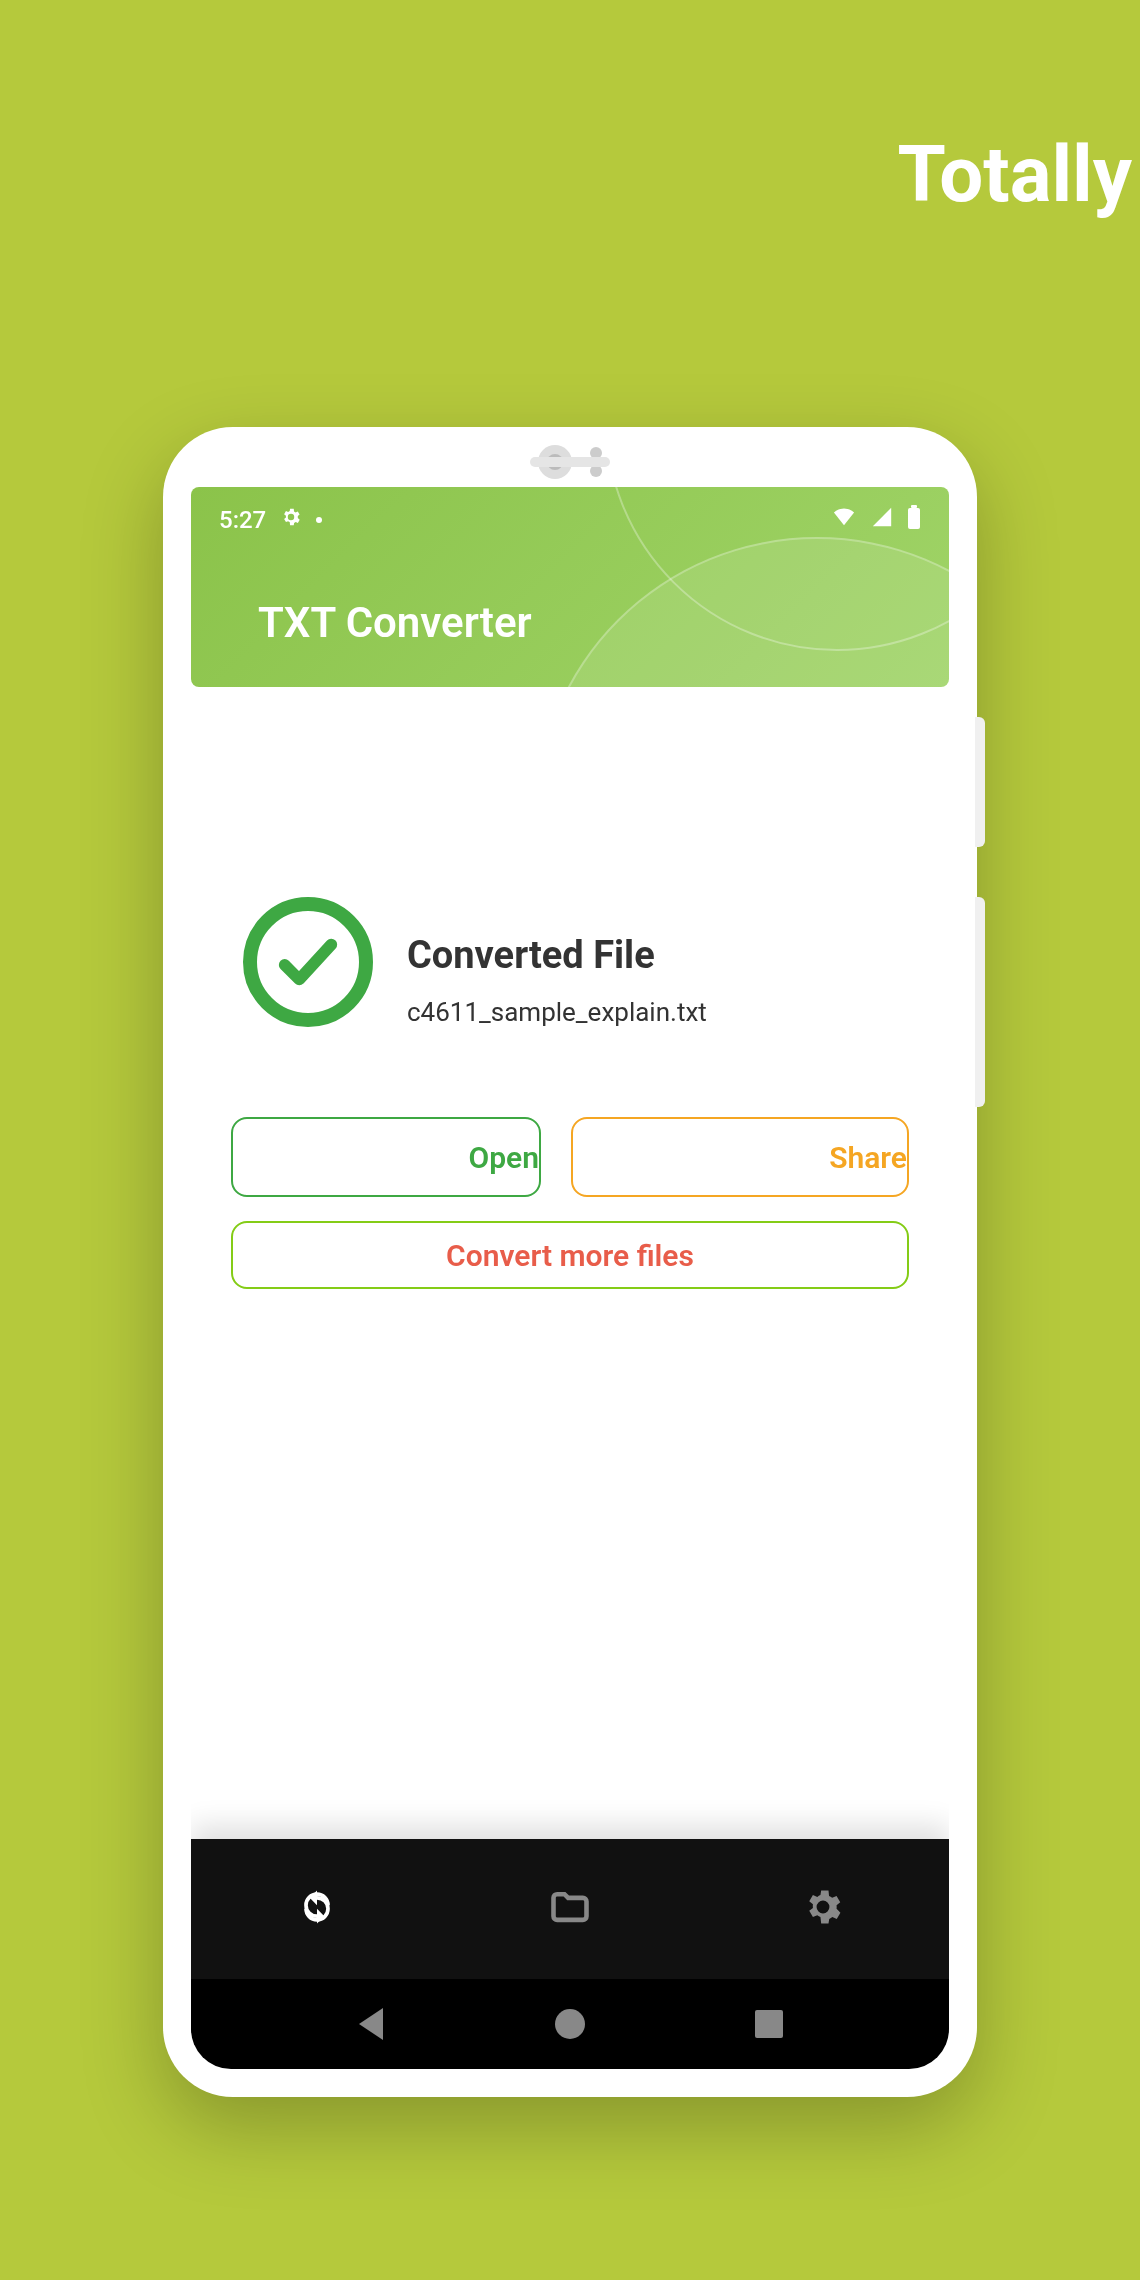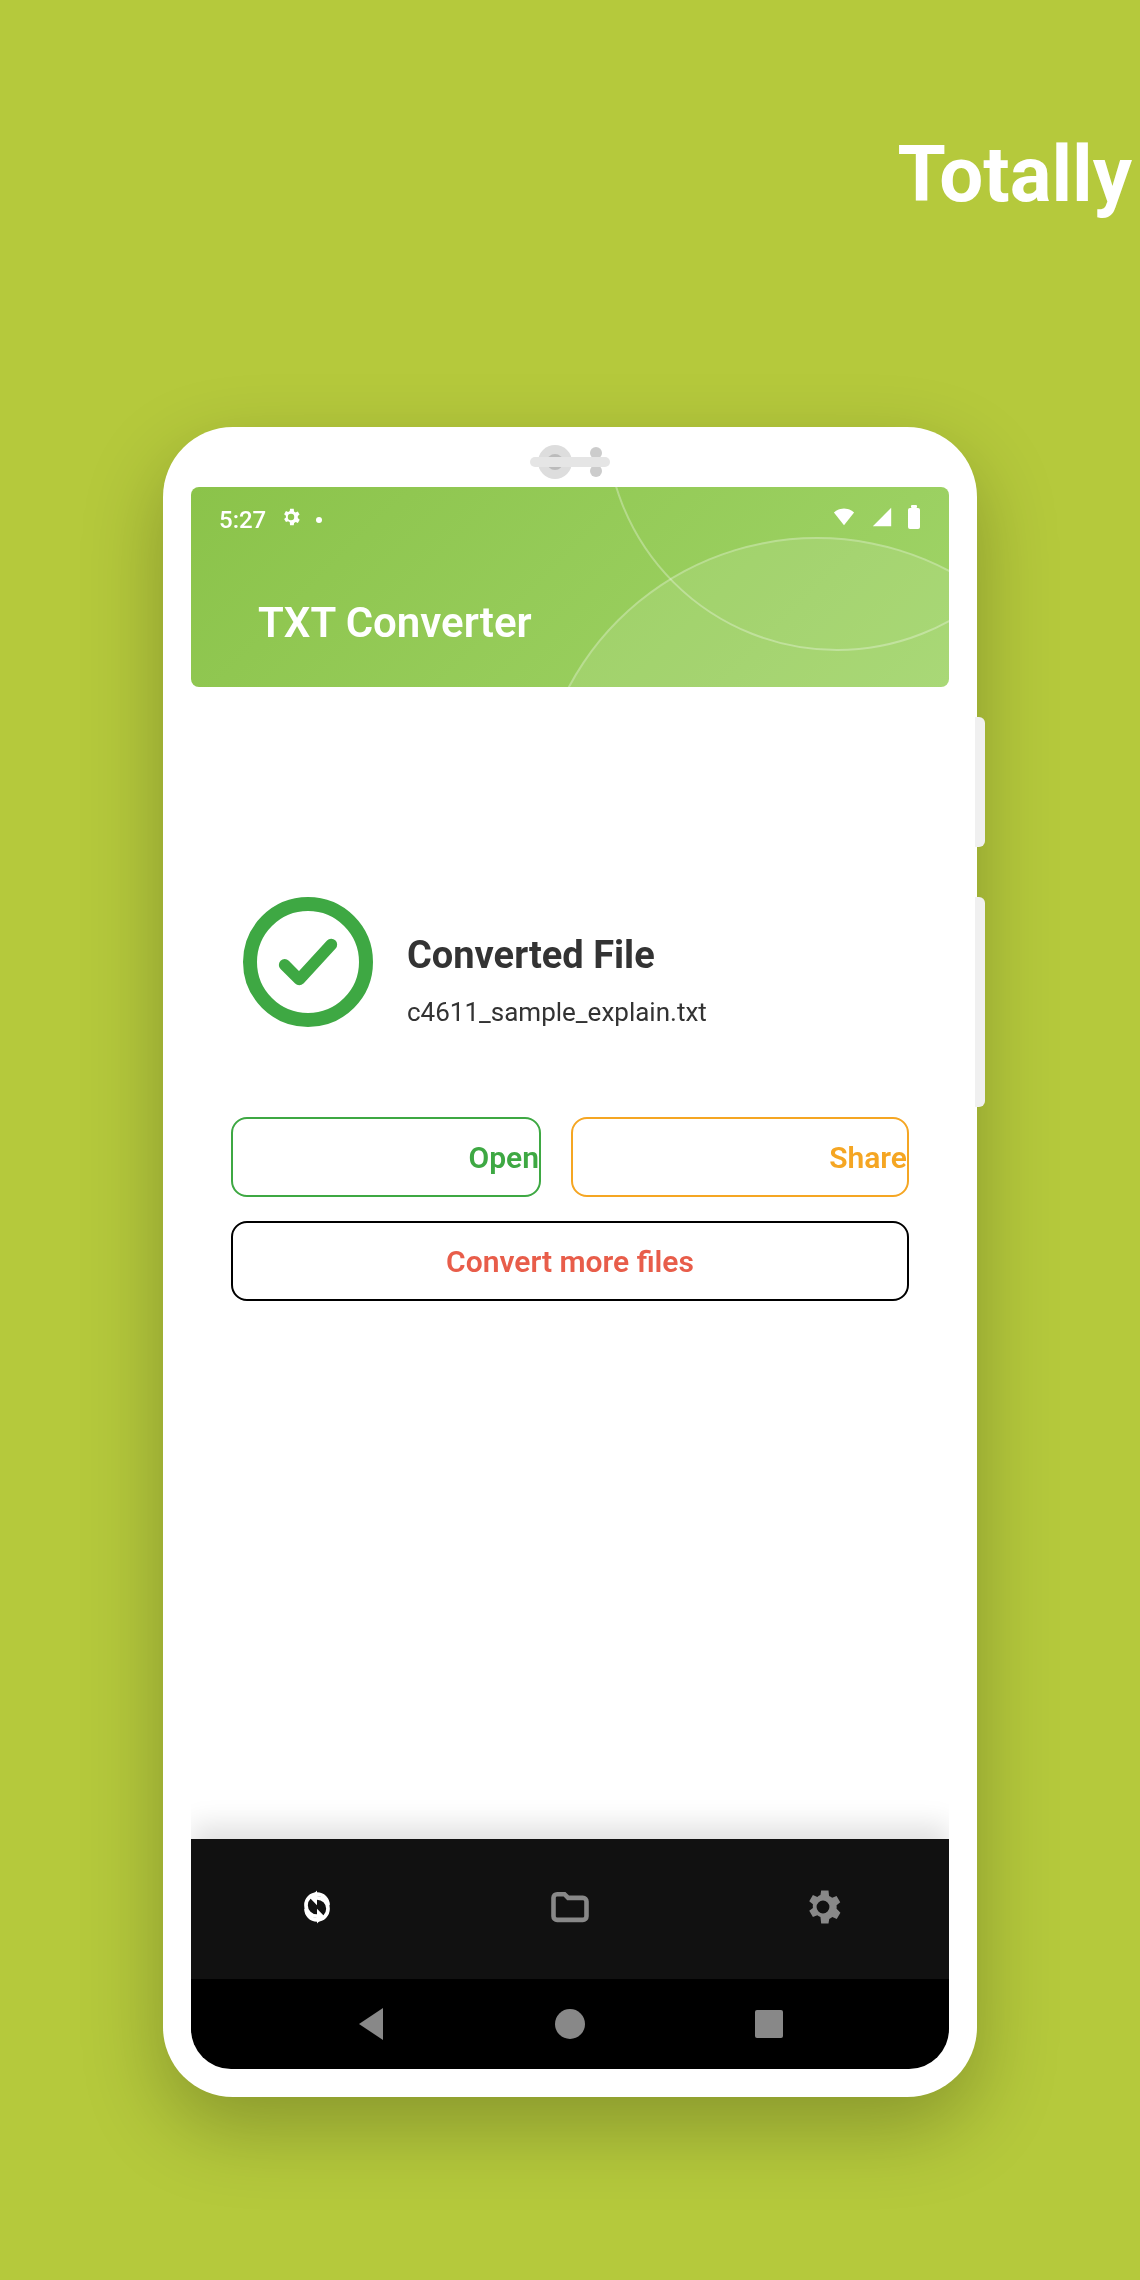--- a/index.html
+++ b/index.html
@@ -124,21 +124,21 @@
 
     .btn-row { display:flex; gap:30px; margin-bottom:24px; }
     .btn {
       flex:1; height:80px; border-radius:16px;
       display:flex; align-items:center; justify-content:flex-end;
       font-size:30px; font-weight:600;
       background:white; cursor:pointer;
     }
     .btn-open  { border:2px solid #3EA843; color:#3EA843; }
     .btn-share { border:2px solid #F5A623; color:#F5A623;padding-left:28px; }
-    .btn-wide  { width:100%; height:80px; border-radius:16px; border:2px solid #000000; color:#E85D4A;
+    .btn-wide  { width:100%; height:68px; border-radius:16px; border:2px solid #84cc16; color:#E85D4A;
                  display:flex; align-items:center; justify-content:center;
                  font-size:30px; font-weight:600; background:white; cursor:pointer; }
 
     .bottom-bar {
       height:140px; background:#111;
       display:flex; align-items:center; justify-content:space-around;
       box-shadow: 0 -14px 26px rgba(0,0,0,0.12);
     }
     .bottom-bar .tab { width:44px; height:44px; display:flex; align-items:center; justify-content:center; }
     .bottom-bar svg { width:44px; height:44px; }

